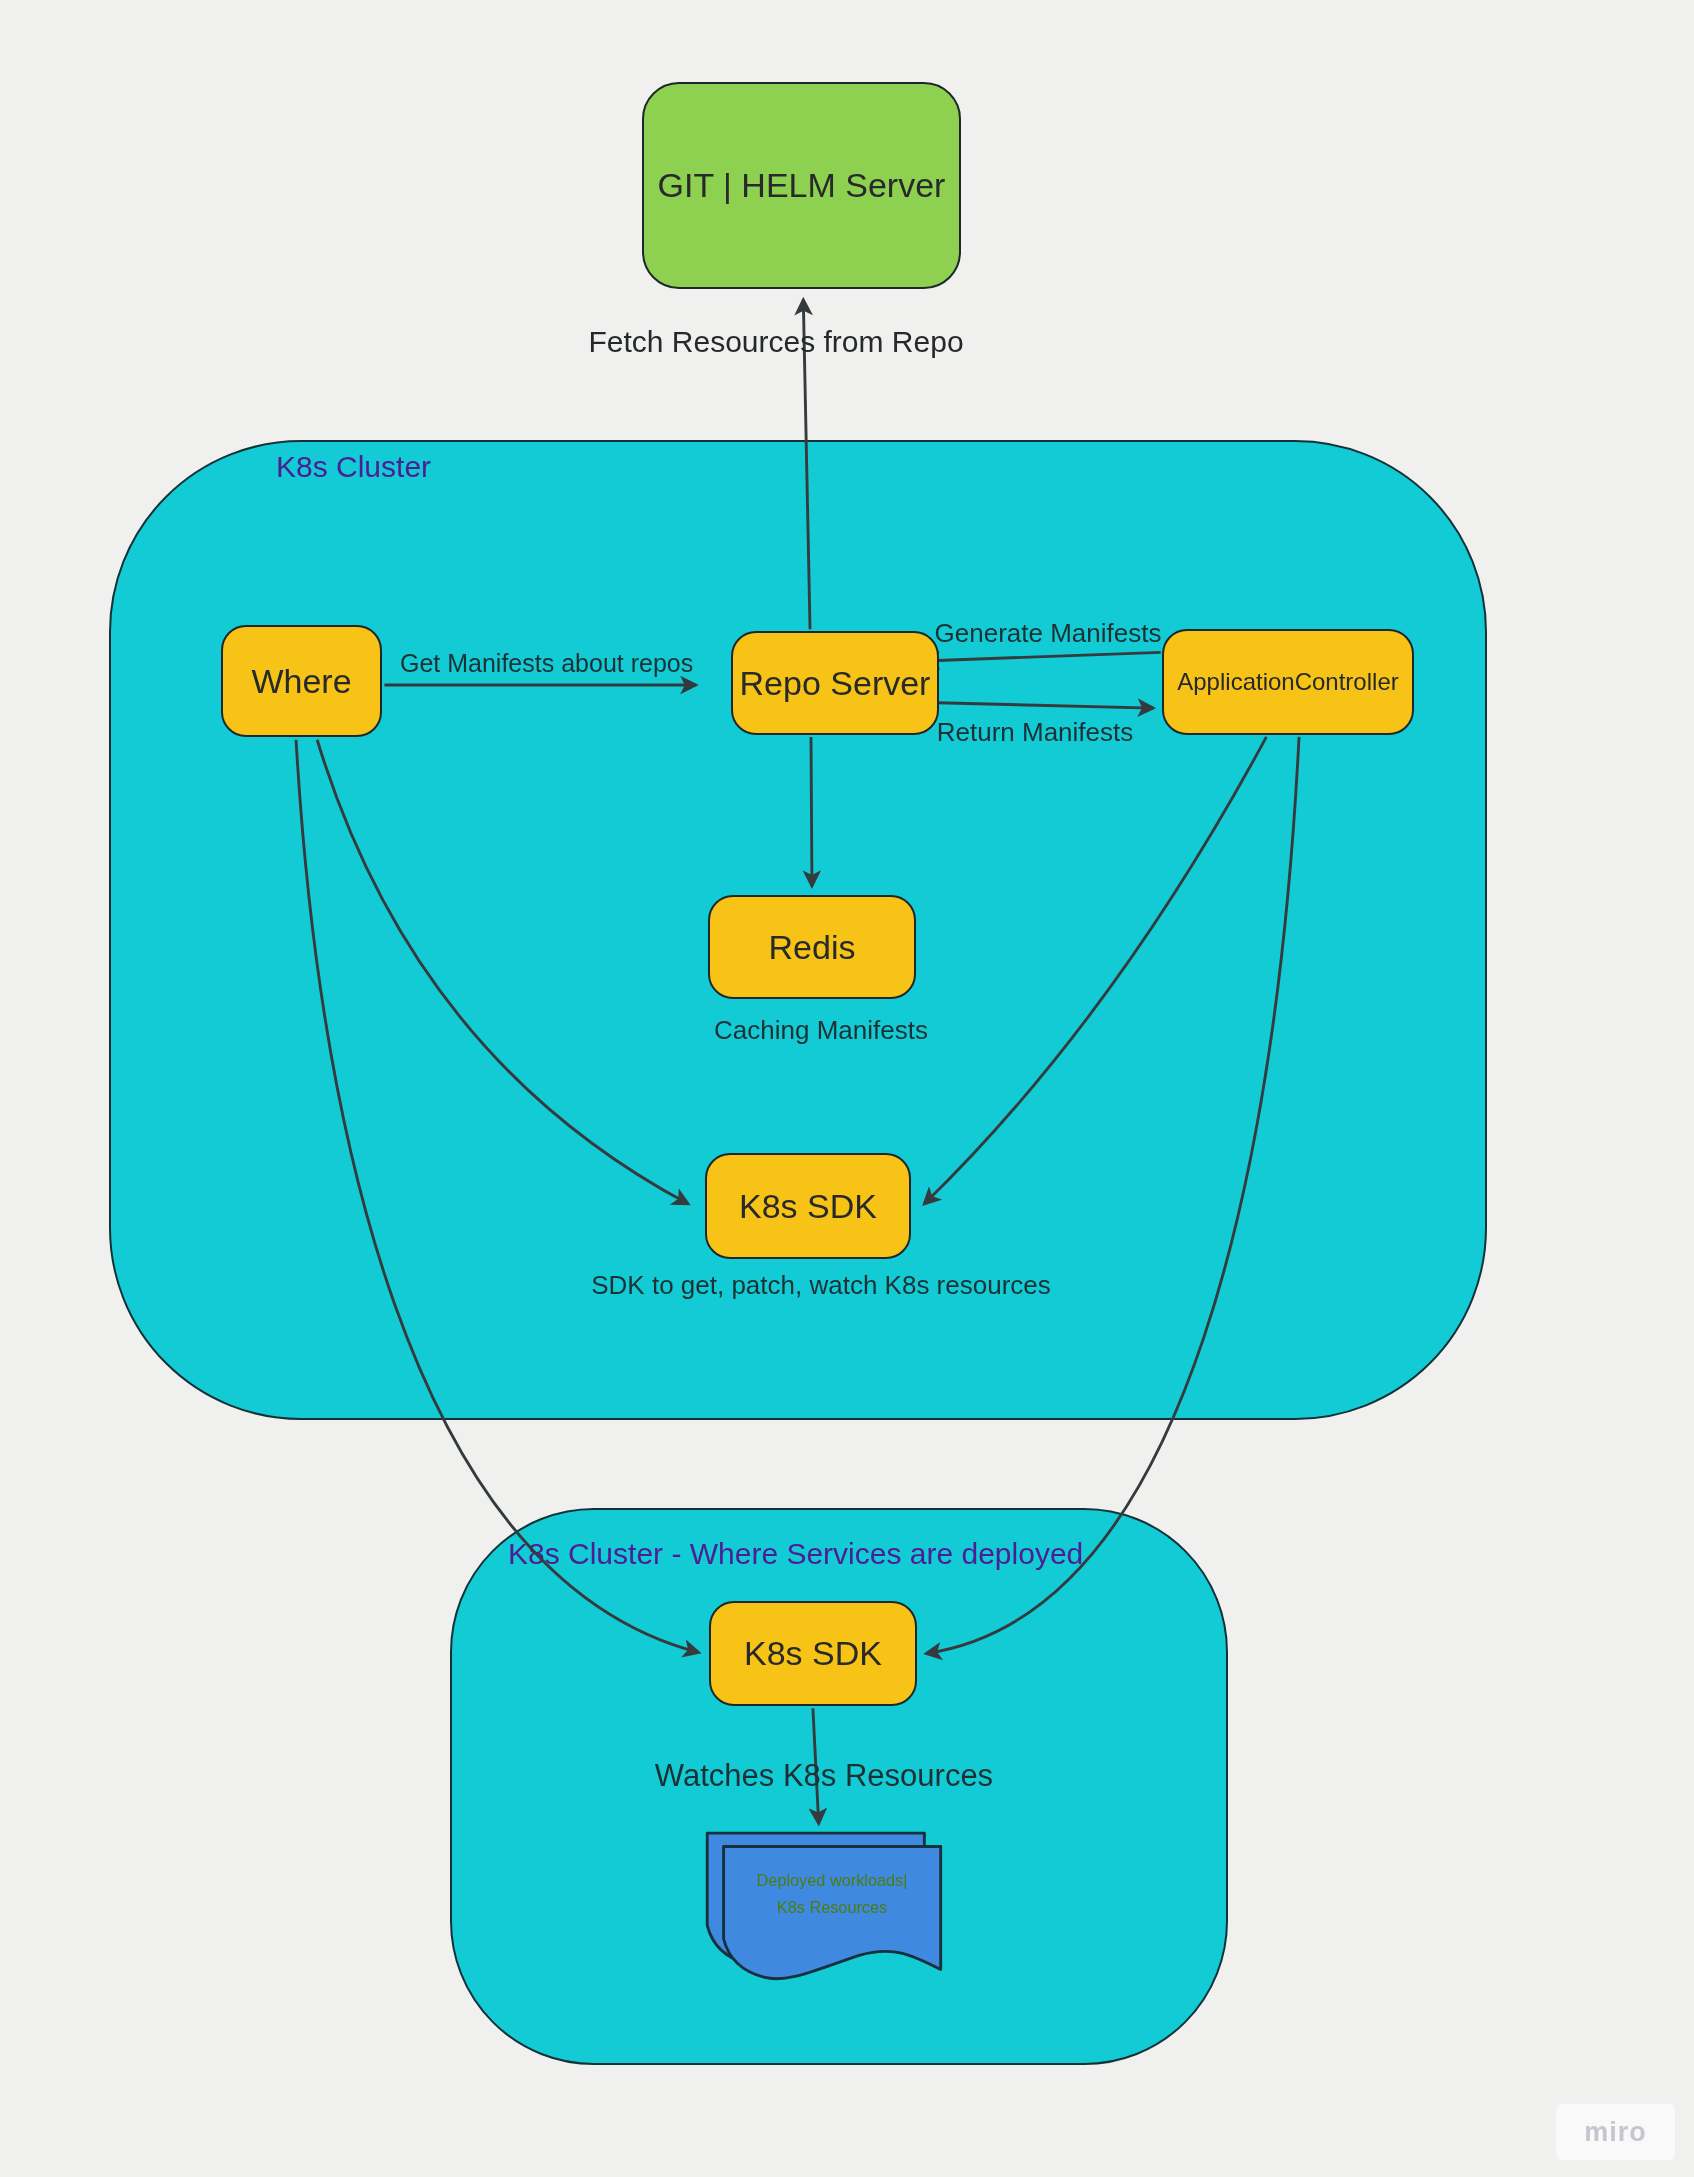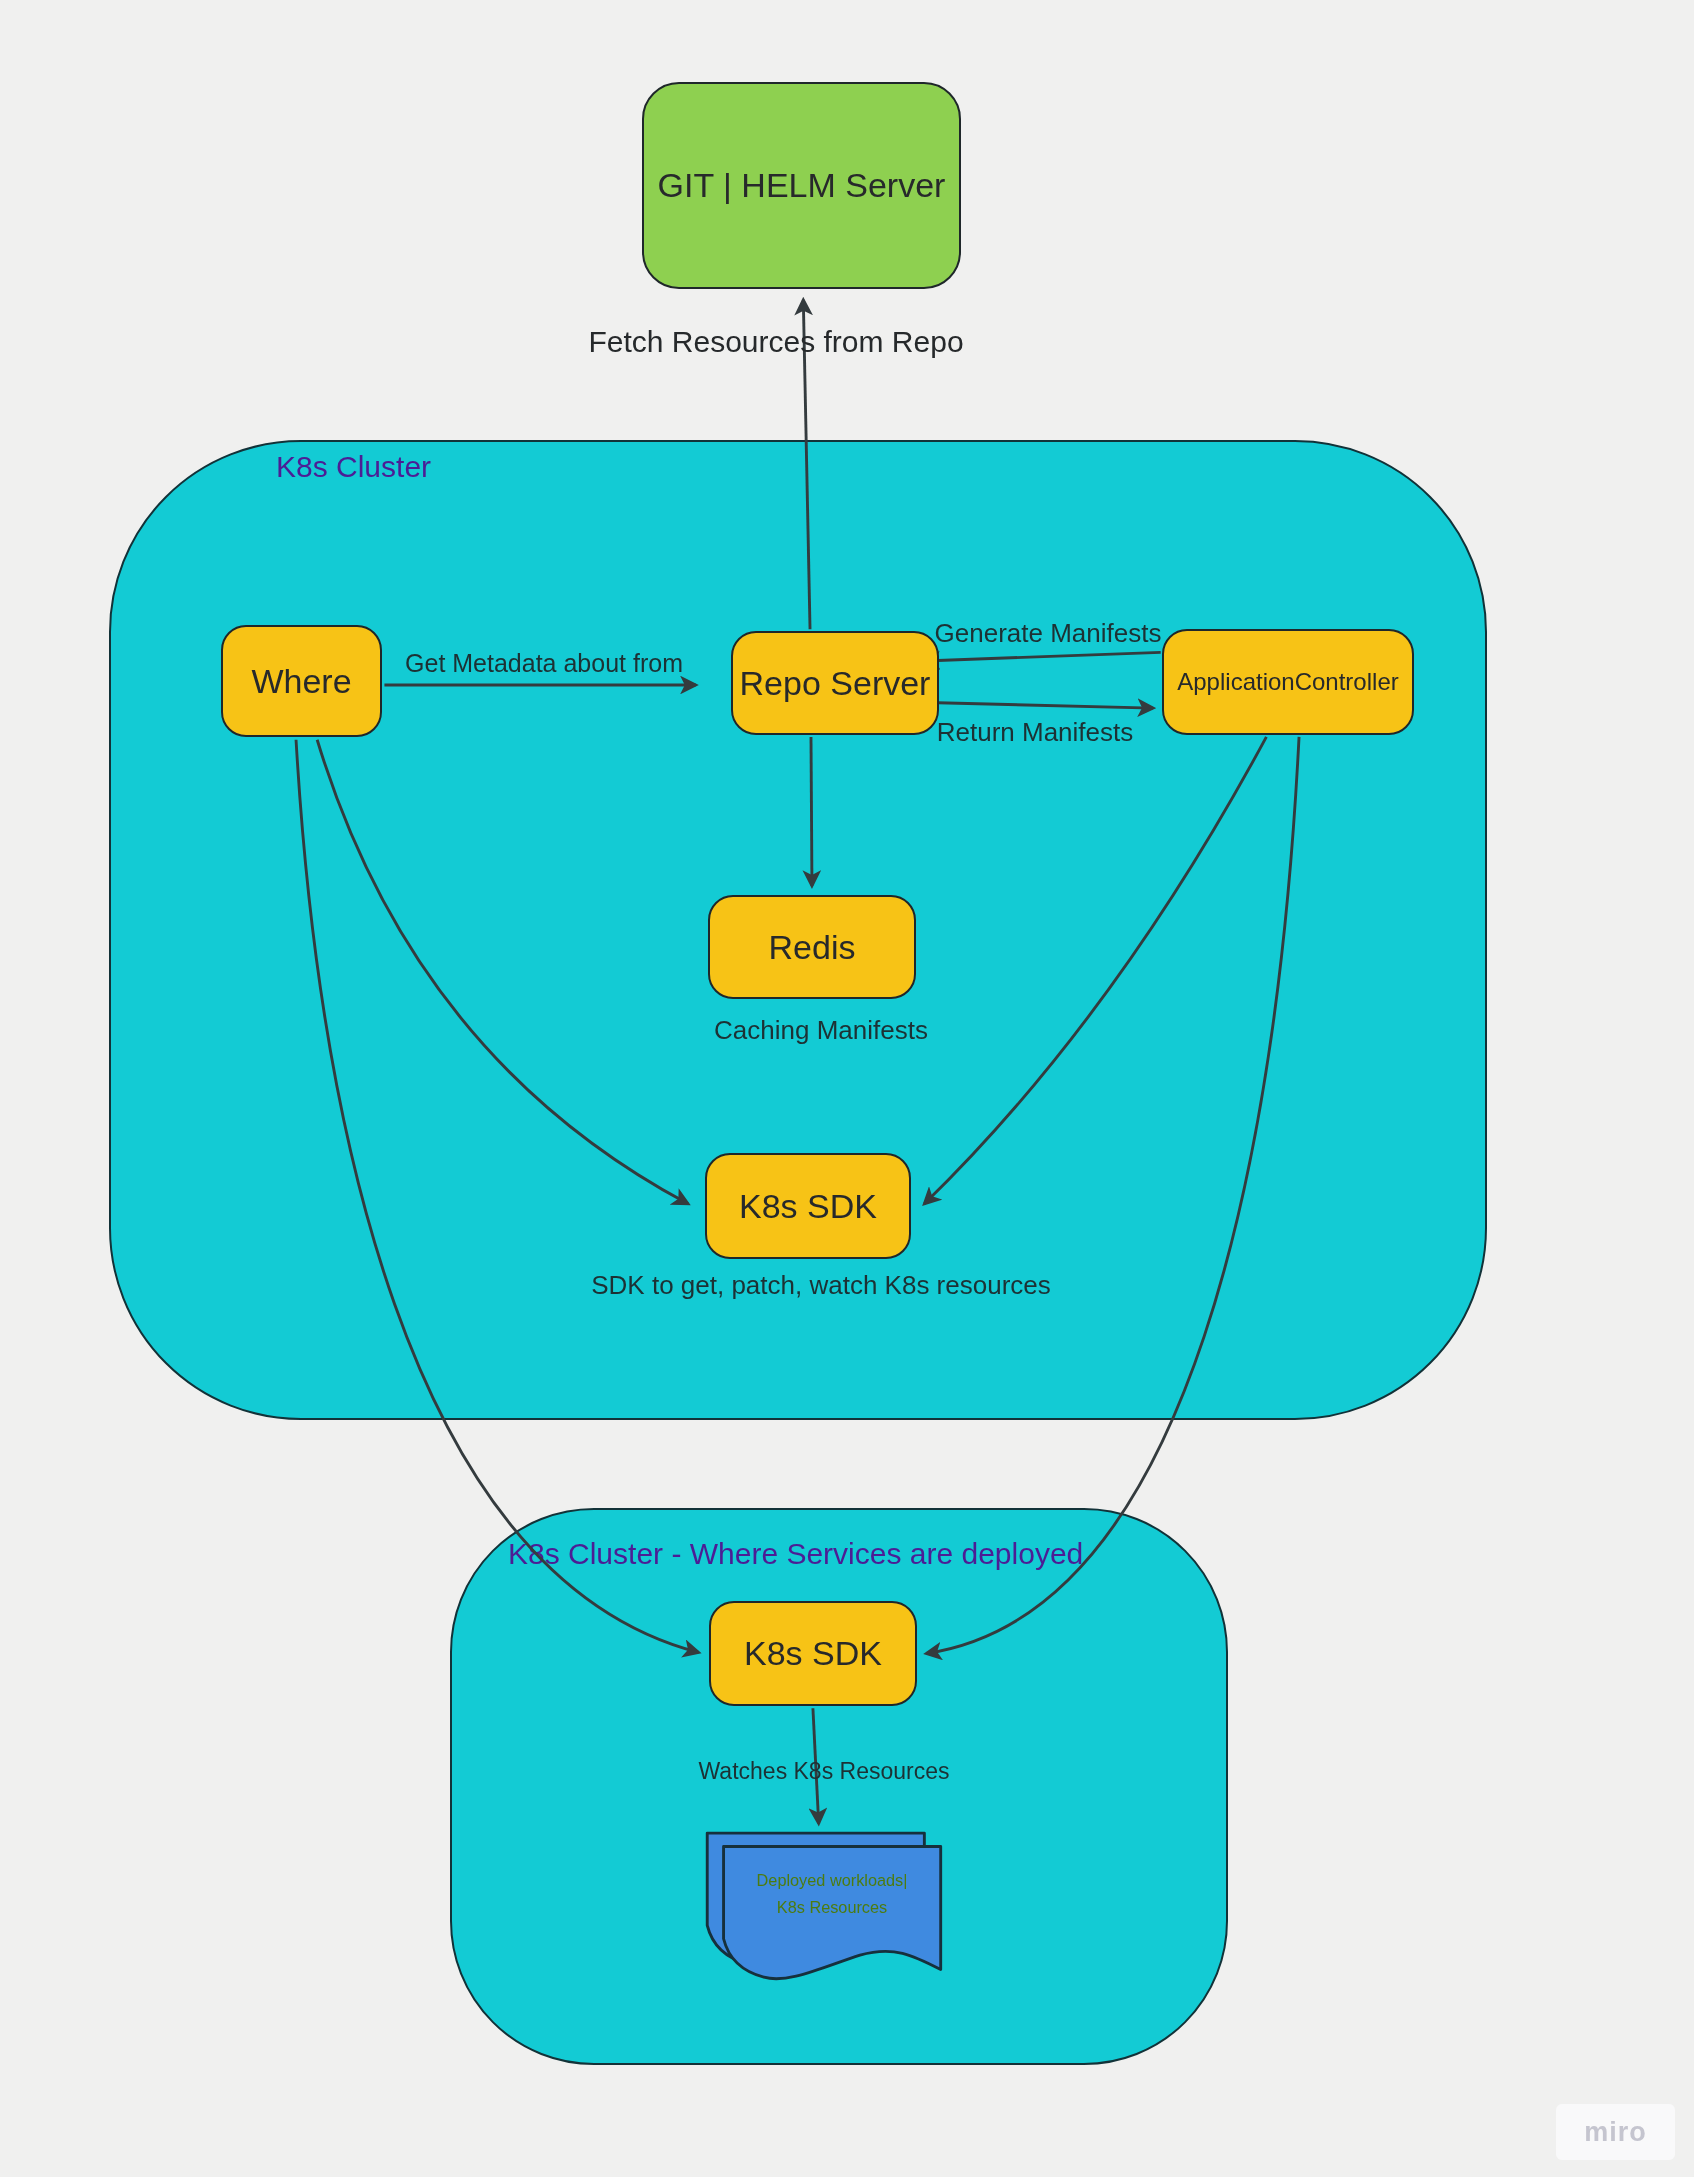--- a/index.html
+++ b/index.html
@@ -65,21 +65,21 @@
     color:#1d3134;
     z-index:4;
     white-space:nowrap;
   }
   .lbl-fetch{left:536px;top:325px;width:480px;font-size:30px;color:#26292b;}
   .lbl-getmeta{left:400px;top:649px;width:288px;font-size:25px;}
   .lbl-genman{left:904px;top:618px;width:288px;}
   .lbl-retman{left:891px;top:717px;width:288px;}
   .lbl-caching{left:677px;top:1015px;width:288px;}
   .lbl-sdkdesc{left:581px;top:1270px;width:480px;}
-  .lbl-watches{left:584px;top:1758px;width:480px;font-size:23px;}
+  .lbl-watches{left:584px;top:1758px;width:480px;font-size:31px;}
 
   
   .doc-text{
     position:absolute;
     left:730px;top:1867px;width:204px;
     z-index:4;
     text-align:center;
     font-size:16.3px;
     line-height:27px;
     color:#4d7c0f;
@@ -162,21 +162,21 @@
   <div class="node node-sdk2">
     <span>K8s SDK</span>
   </div>
 
   <div class="doc-text">
     <span>Deployed workloads|</span>
     <span>K8s Resources</span>
   </div>
 
   <div class="edge-label lbl-fetch">Fetch Resources from Repo</div>
-  <div class="edge-label lbl-getmeta">Get Metadata about from</div>
+  <div class="edge-label lbl-getmeta">Get Manifests about repos</div>
   <div class="edge-label lbl-genman">Generate Manifests</div>
   <div class="edge-label lbl-retman">Return Manifests</div>
   <div class="edge-label lbl-caching">Caching Manifests</div>
   <div class="edge-label lbl-sdkdesc">SDK to get, patch, watch K8s resources</div>
   <div class="edge-label lbl-watches">Watches K8s Resources</div>
 
   <div class="watermark">
     <span>miro</span>
   </div>
 

